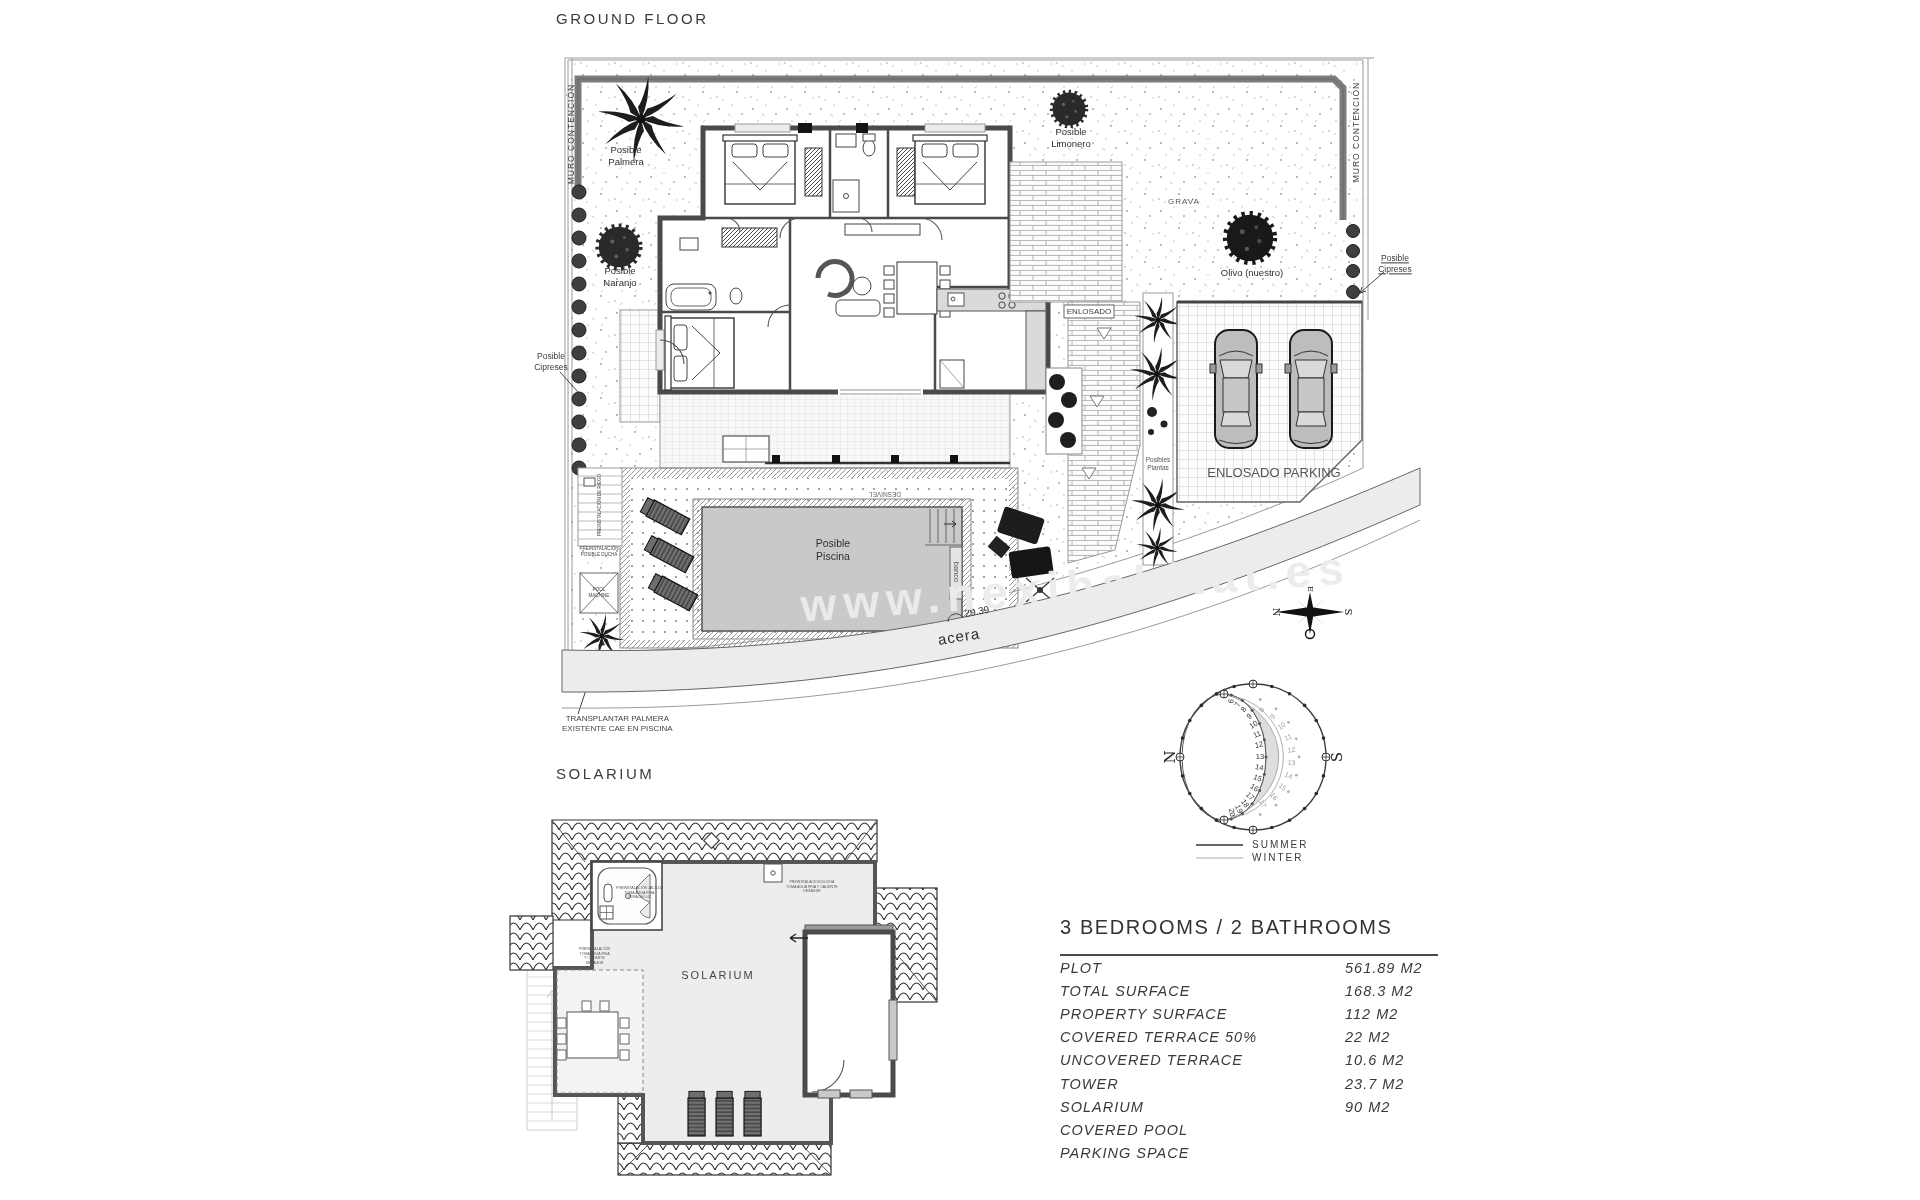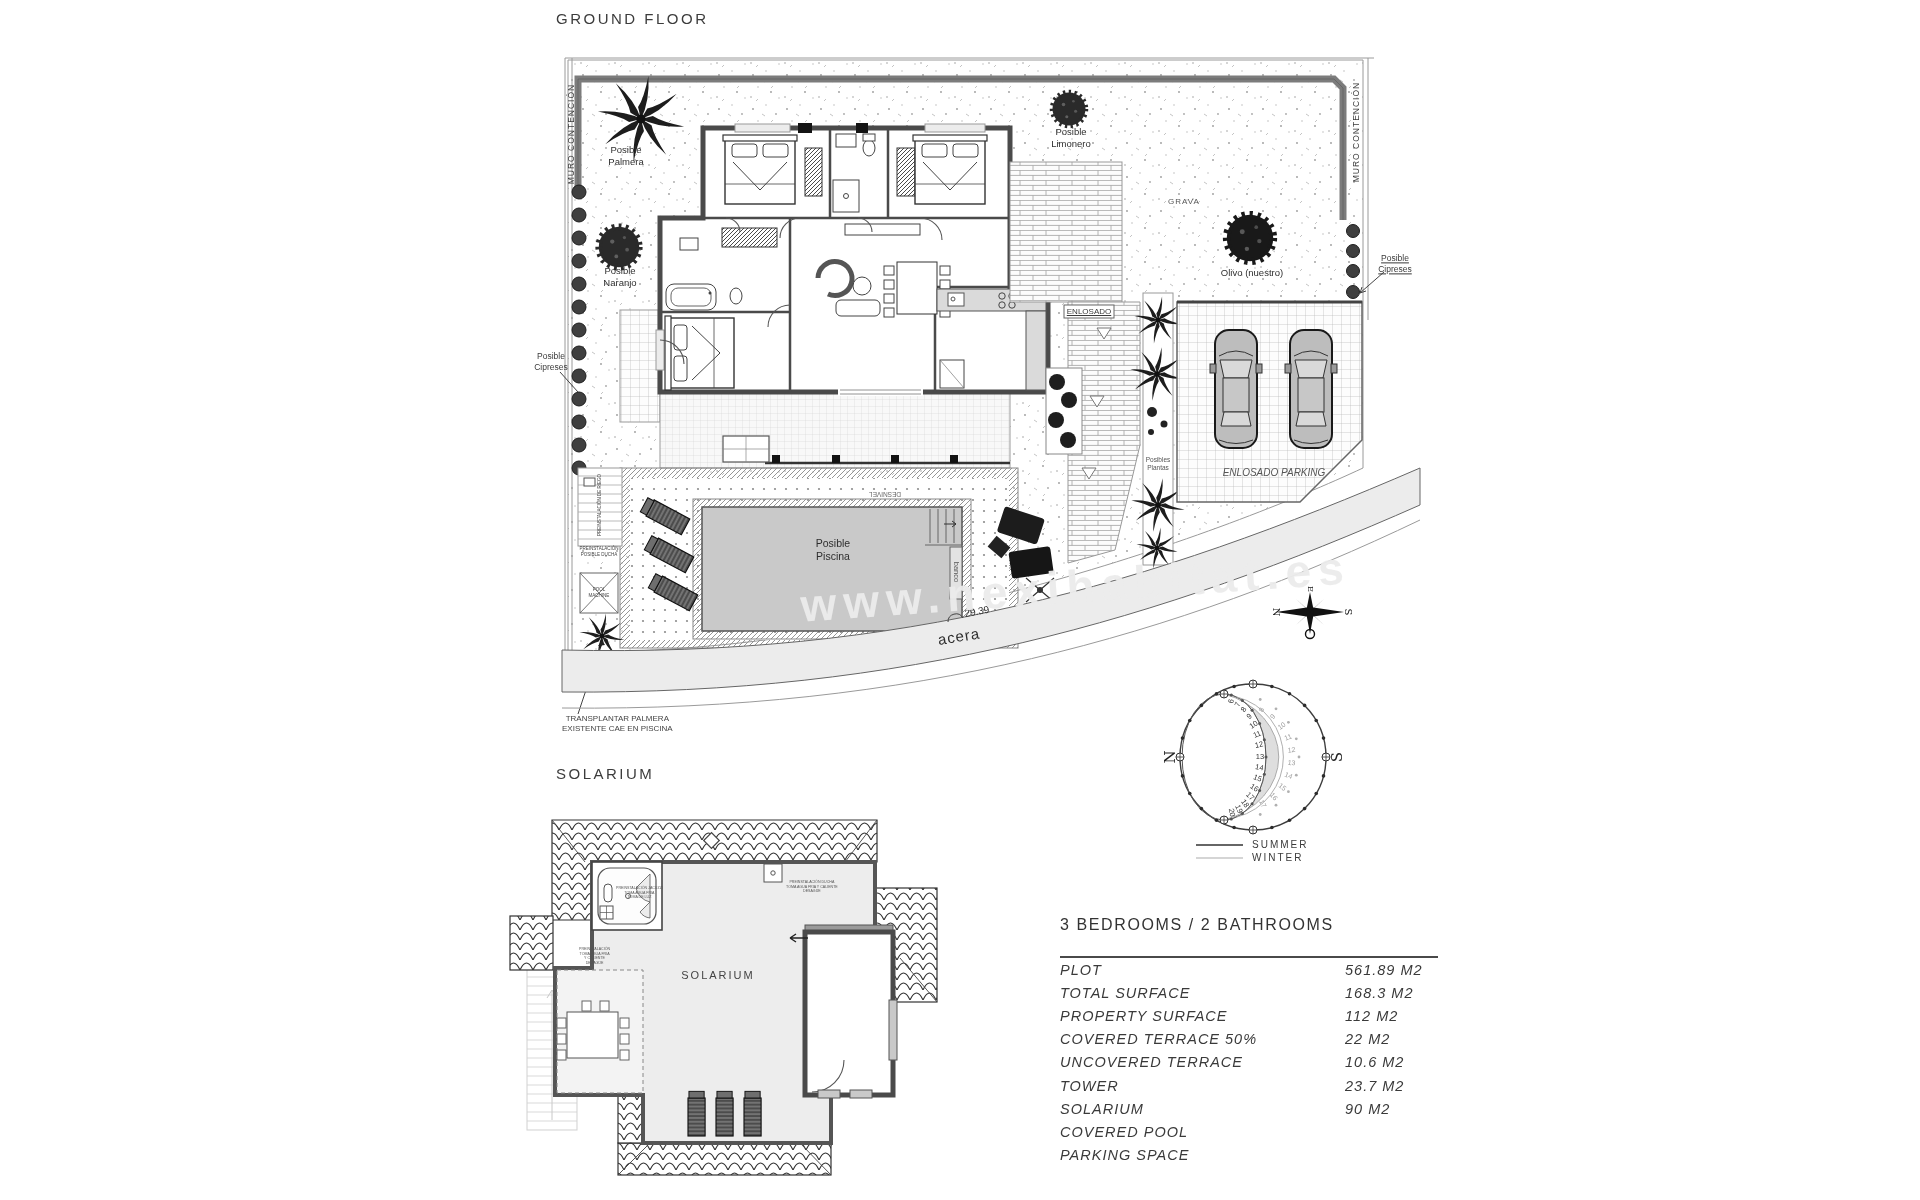--- a/index.html
+++ b/index.html
@@ -11,21 +11,21 @@
   .lbl-l{position:absolute;text-align:center;color:#3a3a3a;white-space:pre-line;line-height:1.3;pointer-events:none;}
   .ttl{font-size:15px;letter-spacing:2.5px;color:#3c3c3c;}
   .treelbl{font-size:9.5px;color:#2f2f2f;}
   .tiny{font-size:4.5px;color:#444;letter-spacing:0;}
   .micro{font-size:3.6px;color:#555;}
   .serif{font-family:"DejaVu Serif",serif;}
   #watermark{position:absolute;left:800px;top:560px;width:540px;text-align:center;
      font-size:46px;letter-spacing:7px;color:#ececec;opacity:.95;transform:rotate(-4deg);font-weight:bold;}
   
   #spec{position:absolute;left:1060px;top:916px;width:378px;}
-  #spec .head{font-size:16px;letter-spacing:1.6px;color:#333;padding-bottom:22px;
+  #spec .head{font-size:20px;letter-spacing:1.6px;color:#333;padding-bottom:15px;
      border-bottom:2px solid #4a4a4a;}
   #spec .rows{font-style:italic;}
   #spec .row{display:flex;height:23.2px;align-items:center;font-size:14.5px;letter-spacing:1px;color:#3a3a3a;}
   #spec .row .rl{width:285px;}
   
   .leg{position:absolute;font-size:10px;letter-spacing:2px;color:#3a3a3a;}
 </style>
 </head>
 <body>
 
@@ -574,22 +574,22 @@
 Limonero</div>
 <div class="lbl treelbl" style="left:1252px;top:273px;">Olivo (nuestro)</div>
 <div class="lbl" style="left:1184px;top:202px;font-size:8px;letter-spacing:1px;color:#555;">GRAVA</div>
 <div class="lbl" style="left:551px;top:362px;font-size:8.5px;">Posible
 Cipreses</div>
 <div class="lbl" style="left:1395px;top:264px;font-size:8.5px;text-decoration:underline;">Posible
 Cipreses</div>
 <div class="lbl" style="left:1158px;top:464px;font-size:6.5px;color:#555;">Posibles
 Plantas</div>
 
-<div class="lbl" style="left:1089px;top:311.5px;font-size:8px;text-decoration:underline;">ENLOSADO</div>
-<div class="lbl" style="left:1274px;top:473px;font-size:10px;color:#555;font-style:italic;">ENLOSADO PARKING</div>
+<div class="lbl" style="left:1089px;top:311.5px;font-size:8px;">ENLOSADO</div>
+<div class="lbl" style="left:1274px;top:473px;font-size:13px;color:#555;">ENLOSADO PARKING</div>
 <div class="lbl" style="left:959px;top:637px;transform:translate(-50%,-50%) rotate(-9deg);font-size:15px;letter-spacing:1px;color:#2e2e2e;">acera</div>
 <div class="lbl" style="left:977px;top:612px;transform:translate(-50%,-50%) rotate(-10deg);font-size:10px;color:#333;">29.39</div>
 
 <div class="lbl" style="left:833px;top:550px;font-size:10.5px;color:#2e2e2e;">Posible
 Piscina</div>
 <div class="lbl" style="left:956px;top:572px;transform:translate(-50%,-50%) rotate(90deg);font-size:7.5px;color:#555;">banco</div>
 <div class="lbl" style="left:885px;top:494px;transform:translate(-50%,-50%) rotate(180deg);font-size:6.5px;color:#666;">DESNIVEL</div>
 <div class="lbl tiny" style="left:599px;top:593px;">POOL
 MACHINE</div>
 <div class="lbl tiny" style="left:599px;top:552px;">PREINSTALACIÓN

